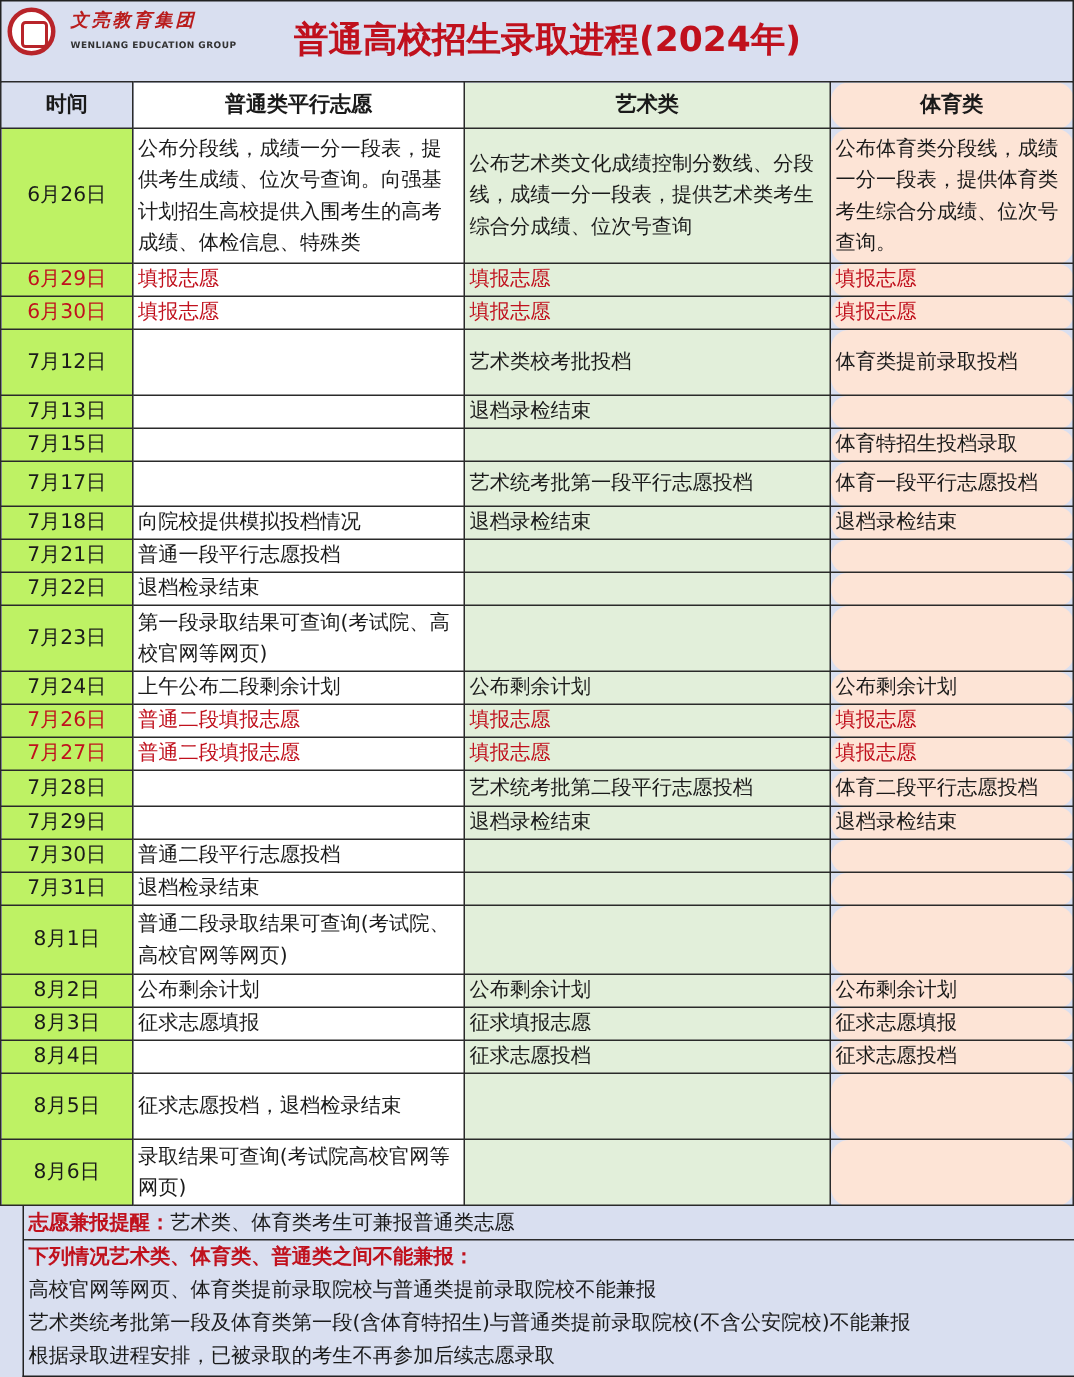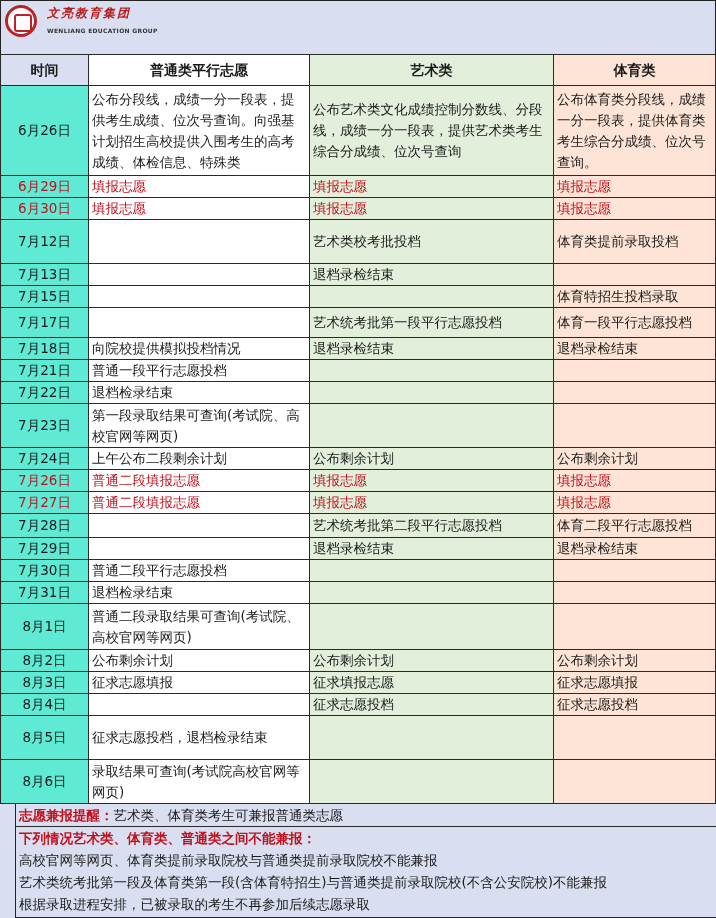--- a/index.html
+++ b/index.html
@@ -37,24 +37,24 @@
   table {
     position: absolute; left: 0; top: 54px;
     border-collapse: collapse; table-layout: fixed; width: 715px;
     font-size: 13.5px;
   }
   td, th {
     border: 1.5px solid #2a2a2a; padding: 0 3px; vertical-align: middle;
     line-height: 21px; overflow: hidden;
   }
   th { font-weight: bold; font-size: 14px; text-align: center; height: 30px; }
-  .c-date { background: #5eead4; text-align: center; }
+  .c-date { background: #bef264; text-align: center; }
   .c-pt { background: #ffffff; }
   .c-ys { background: #e2efda; }
-  .c-ty { background: #fde4d6; }
+  .c-ty { background: #fde4d6; border-radius: 12px; }
   th.c-date { background: #d9dff0; }
   .red { color: #c0111d; }
   .notes {
     position: absolute; left: 15px; top: 804px; width: 714px; height: 113px;
     background: #d9dff0; border: 1px solid #222; border-top: none;
     font-size: 13.5px;
   }
   .note-row1 { height: 22px; line-height: 22px; padding-left: 3px; border-bottom: 1.5px solid #2a2a2a; }
   .note-label { color: #c0111d; font-weight: bold; }
   .note-lines { padding-left: 3px; }
@@ -62,20 +62,21 @@
   .note-heading { color: #c0111d; font-weight: bold; }
 </style>
 </head>
 <body>
 
 <div class="page">
   <div class="topbar">
     <div class="logo"></div>
     <div class="brand-cn">文亮教育集团</div>
     <div class="brand-en">WENLIANG EDUCATION GROUP</div>
+    <div class="title">普通高校招生录取进程(2024年)</div>
   </div>
 
   <table>
     <colgroup>
       <col style="width:88px">
       <col style="width:221px">
       <col style="width:244px">
       <col style="width:162px">
     </colgroup>
     <thead>

